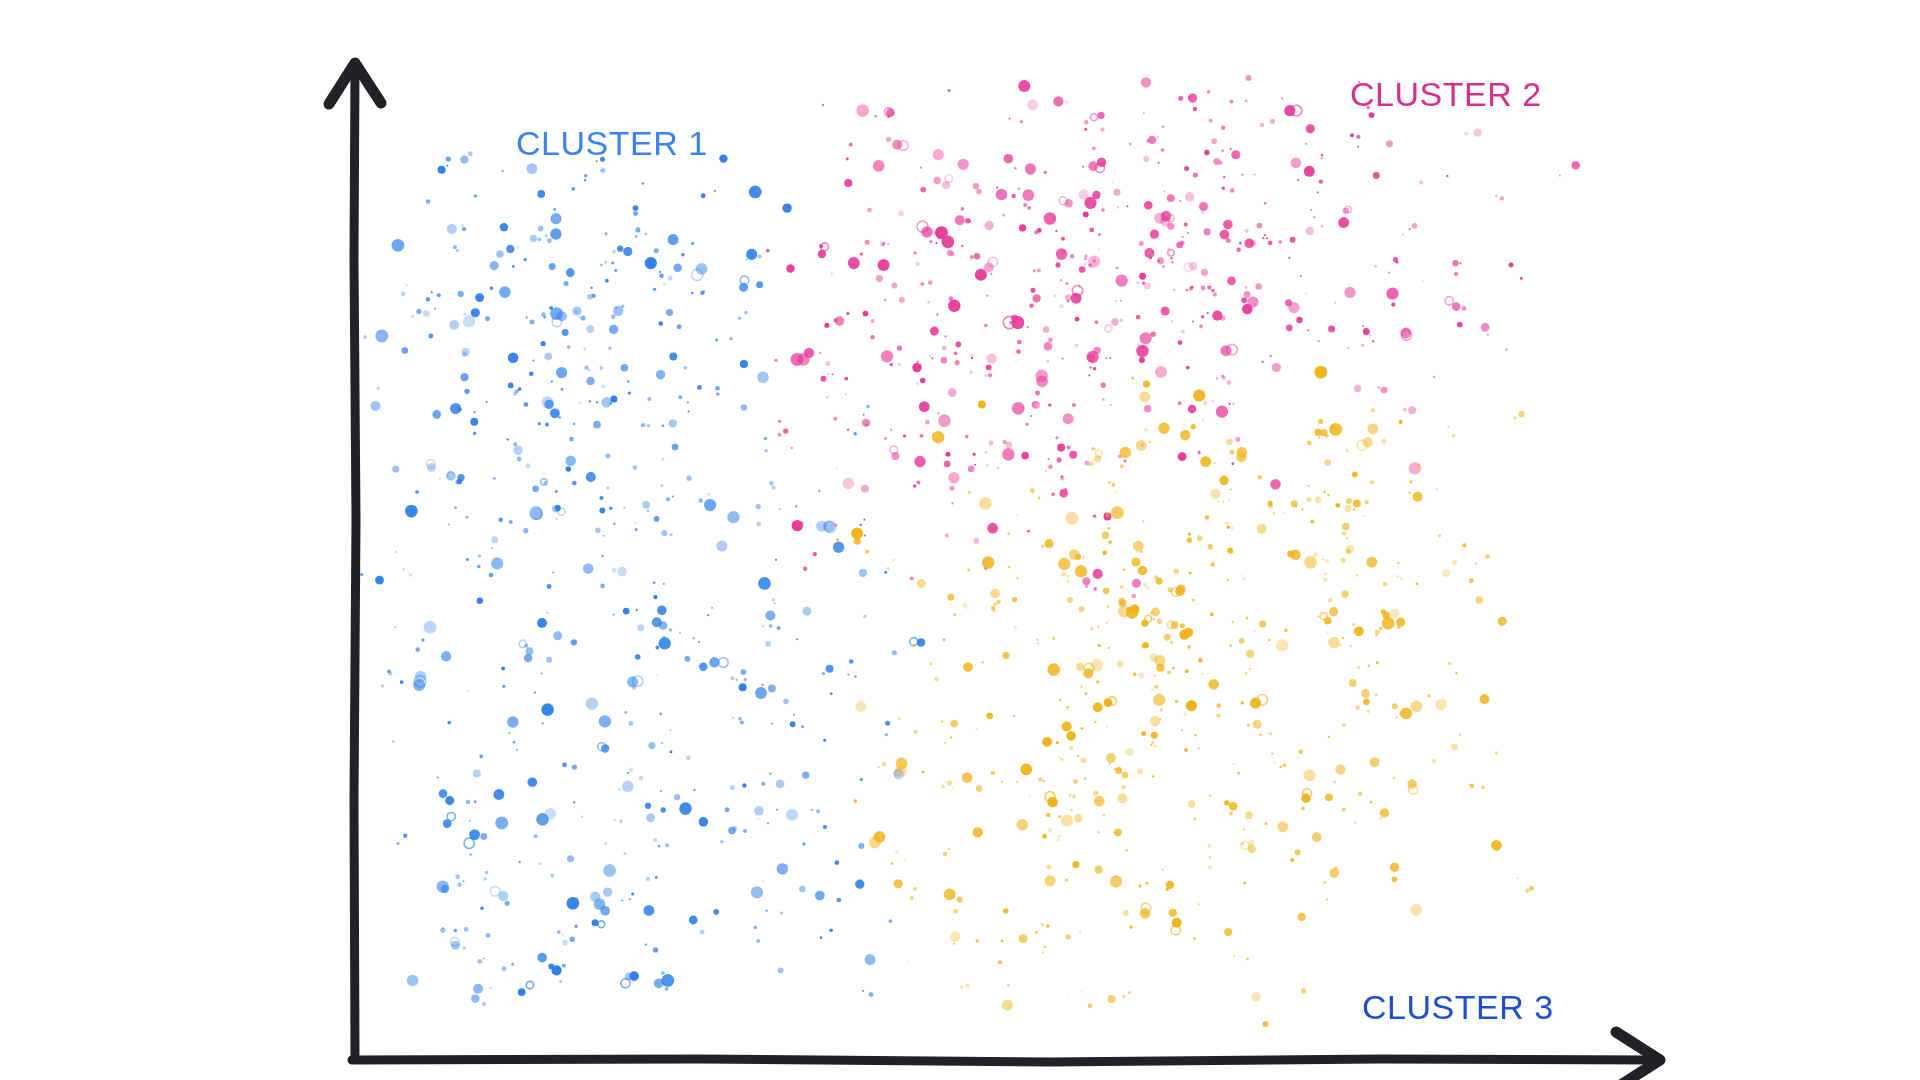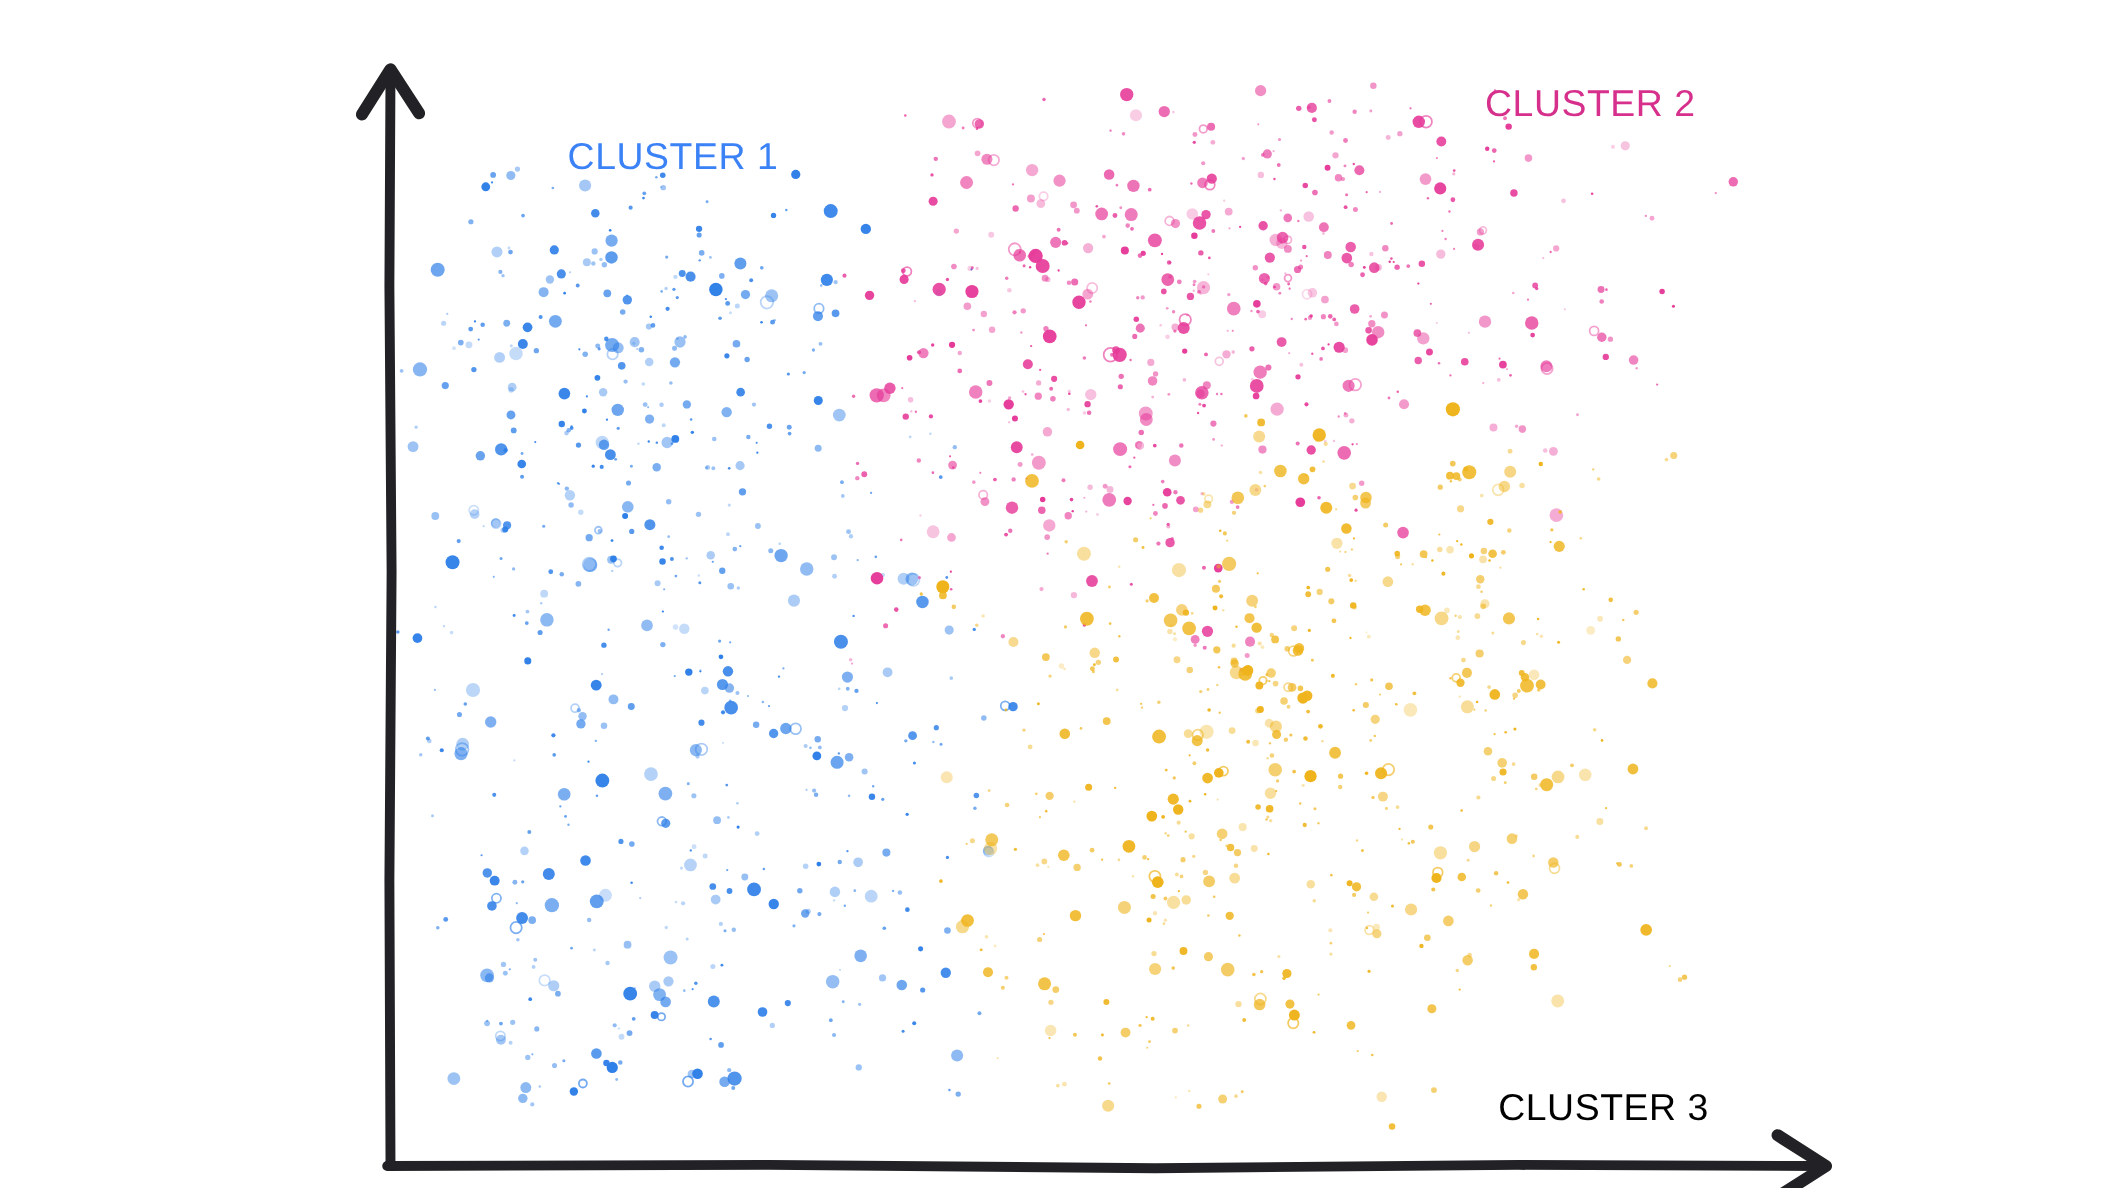--- a/index.html
+++ b/index.html
@@ -43,21 +43,21 @@
     top: 124px;
   }
   #label-cluster-2 {
     font-size: 34px;
     color: #D6308C;
     left: 1350px;
     top: 75px;
   }
   #label-cluster-3 {
     font-size: 34px;
-    color: #000000;
+    color: #1d4ed8;
     left: 1362px;
     top: 988px;
   }
 </style>
 </head>
 <body>
 
 <div id="chart-root">
 
   <svg id="plot-svg" viewBox="0 0 1920 1080">

